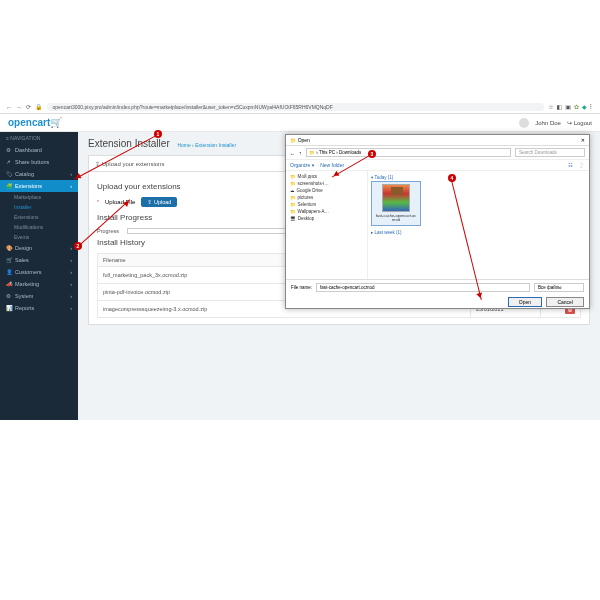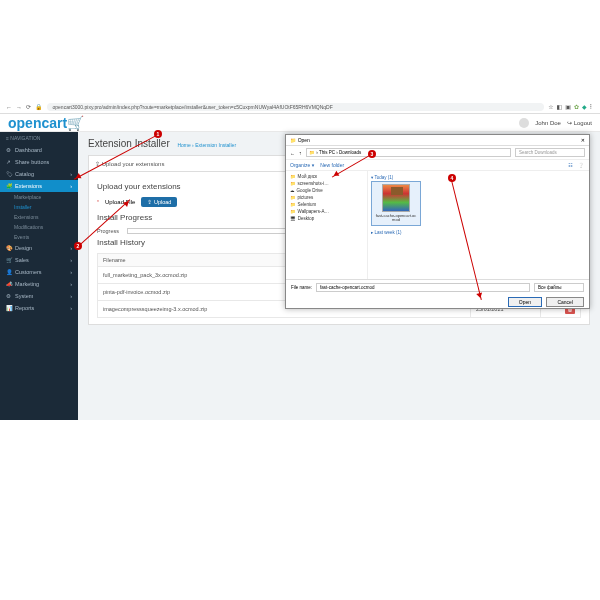--- a/index.html
+++ b/index.html
@@ -3,21 +3,21 @@
 <meta charset="utf-8">
 <style>
 *{margin:0;padding:0;box-sizing:border-box;font-family:Arial,sans-serif}
 body{background:#fff;width:600px;height:600px;overflow:hidden}
 .frame{position:absolute;top:100px;left:0;width:600px;height:320px;font-size:6px}
 .browser-bar{height:14px;background:#fff;border-bottom:1px solid #ddd;display:flex;align-items:center;padding:0 6px;gap:4px}
 .browser-bar .nav-btn{color:#555;cursor:pointer}
 .url{flex:1;background:#f1f3f4;border-radius:8px;padding:1px 6px;color:#555;font-size:5px;overflow:hidden;white-space:nowrap}
 .ext-icons{display:flex;gap:3px;color:#555}
 .topbar{height:18px;background:#fff;border-bottom:1px solid #e8e8e8;display:flex;align-items:center;padding:0 8px;justify-content:space-between}
-.logo{color:#1e91cf;font-weight:bold;font-size:14px}
+.logo{color:#1e91cf;font-weight:bold;font-size:10px}
 .logo .cart{color:#1e91cf}
 .user{display:flex;gap:6px;align-items:center;font-size:6px;color:#444}
 .user .avatar{width:10px;height:10px;border-radius:50%;background:#ddd}
 .layout{display:flex;height:calc(100% - 32px)}
 .sidebar{width:78px;background:#1b2a38;color:#a8b8c6;font-size:5.5px}
 .sidebar .hdr{padding:3px 6px;color:#7a8b99;font-size:5px}
 .sidebar .item{padding:3px 6px;display:flex;align-items:center;gap:3px;cursor:pointer}
 .sidebar .item.active{background:#118eca;color:#fff}
 .sidebar .sub{padding:2px 6px 2px 14px;color:#7a8b99;font-size:5px;cursor:pointer}
 .sidebar .sub.current{color:#1e91cf}

